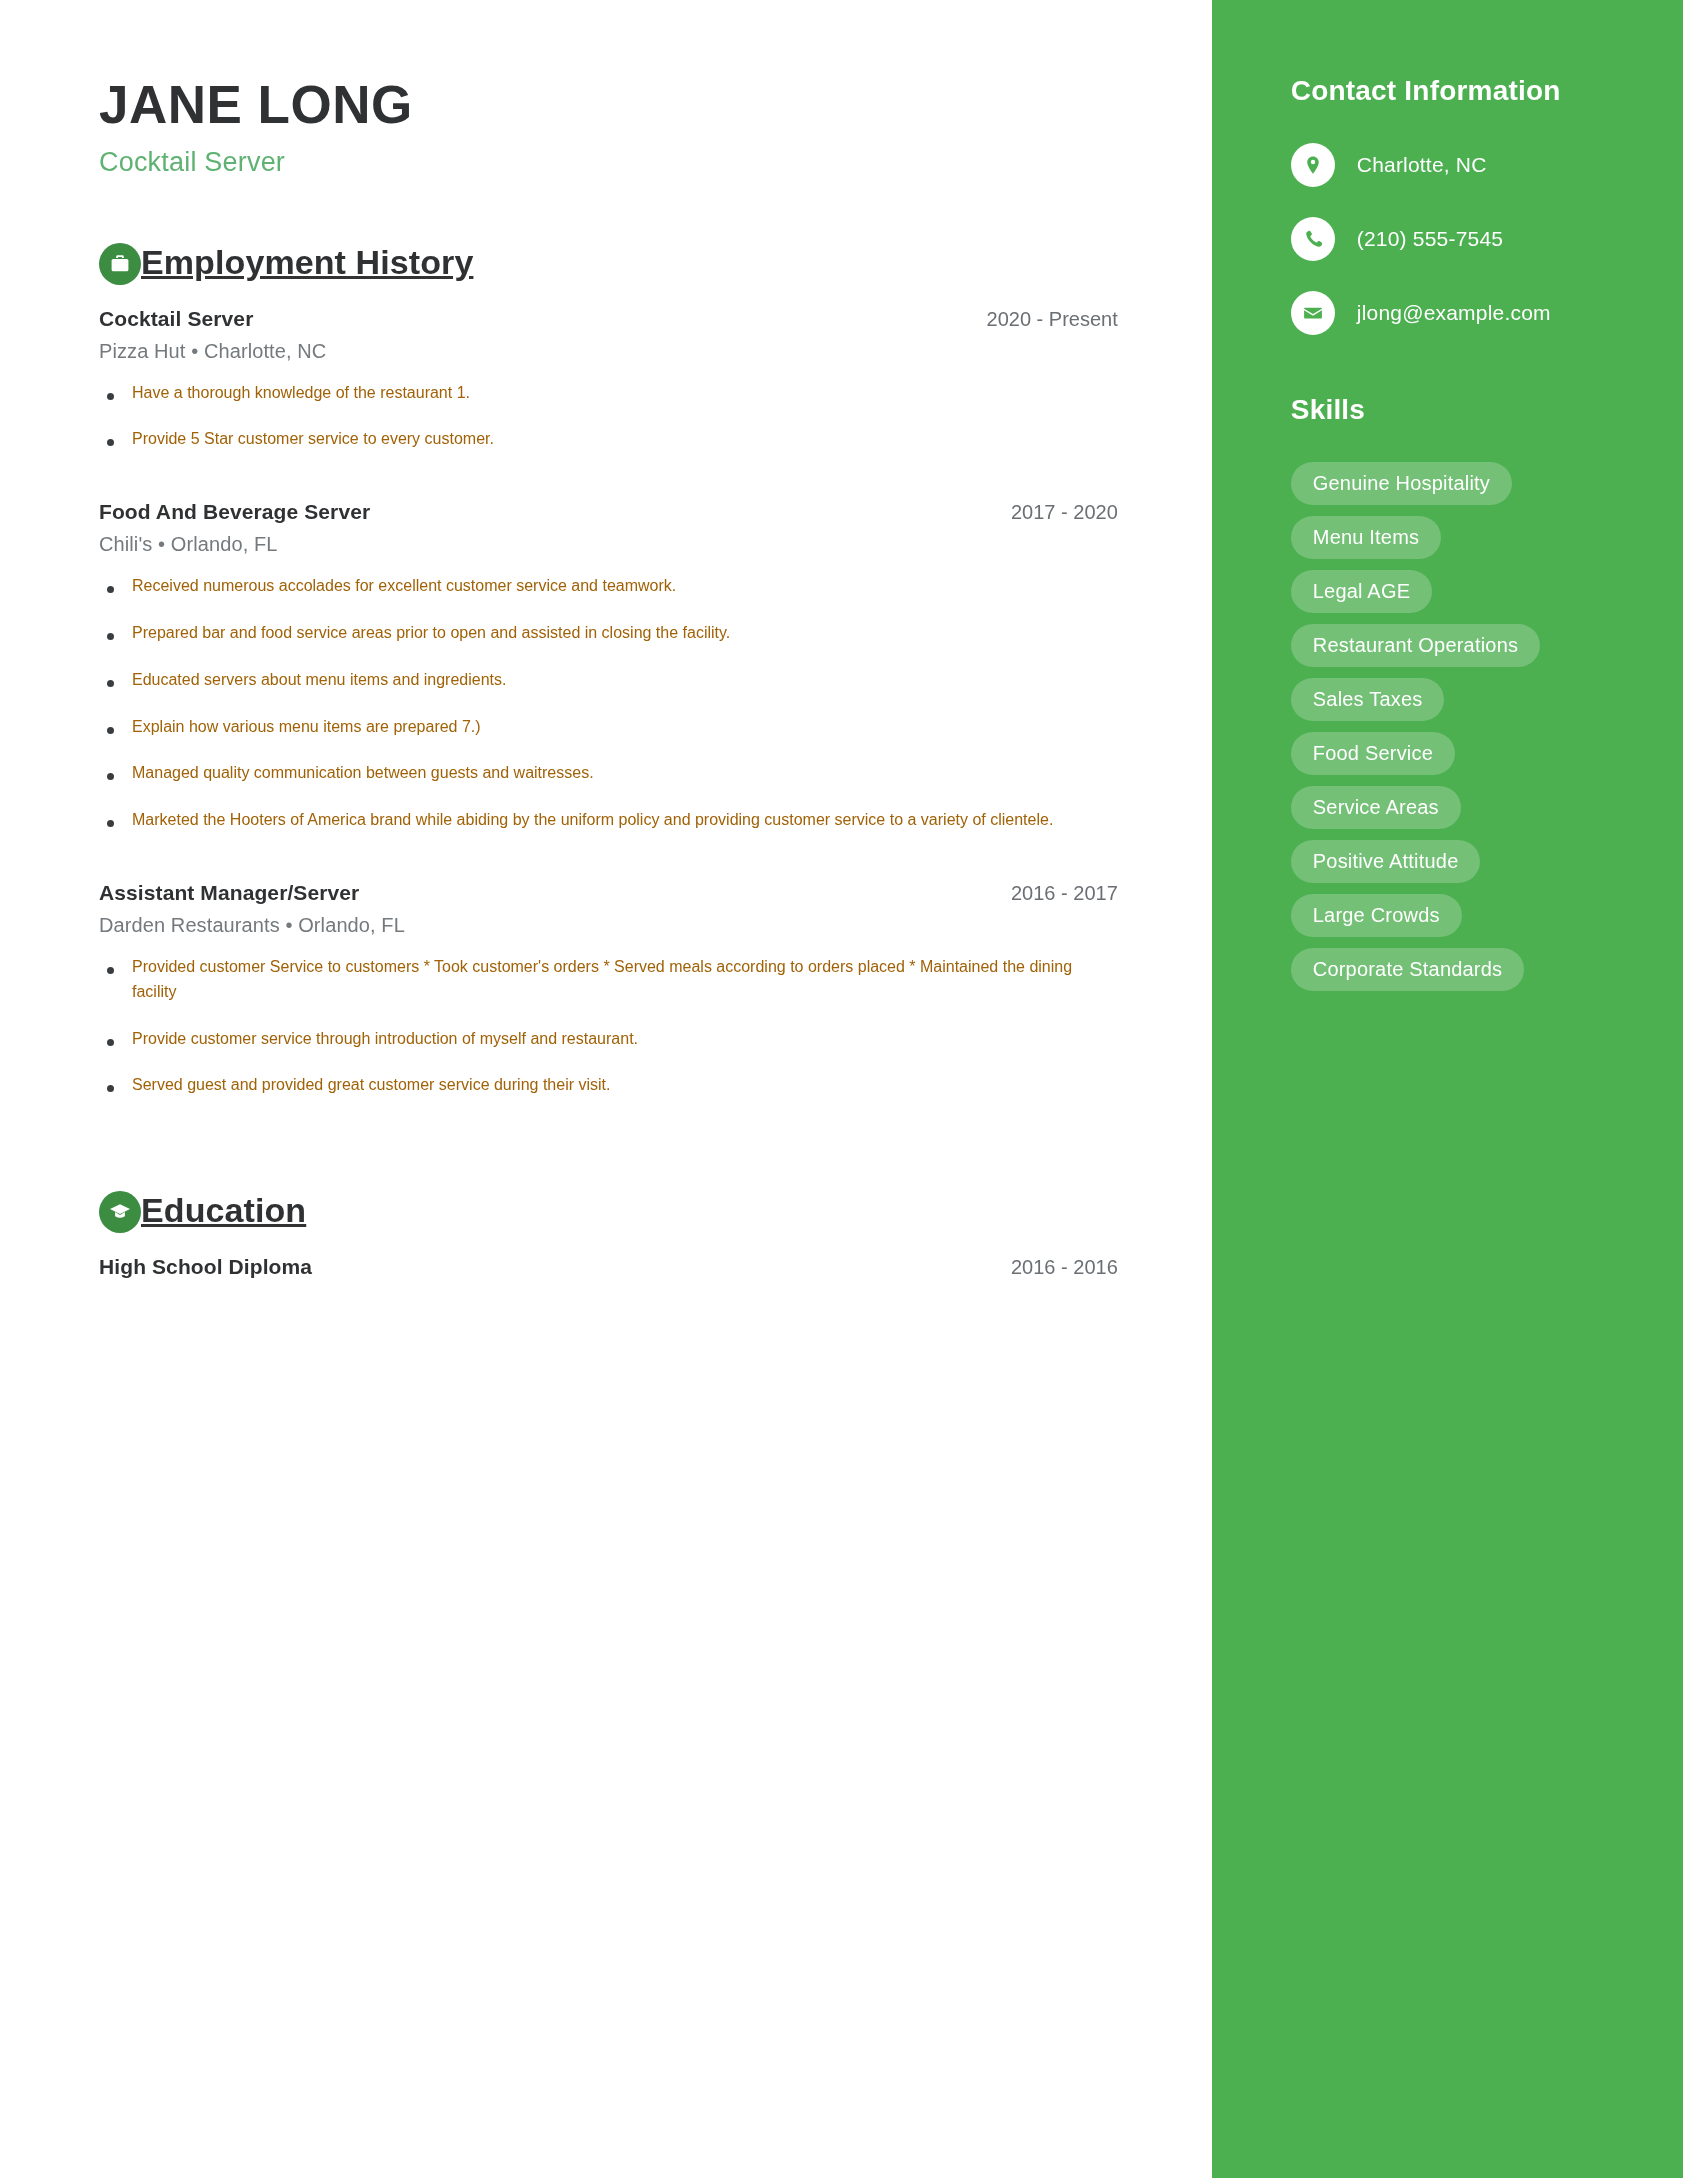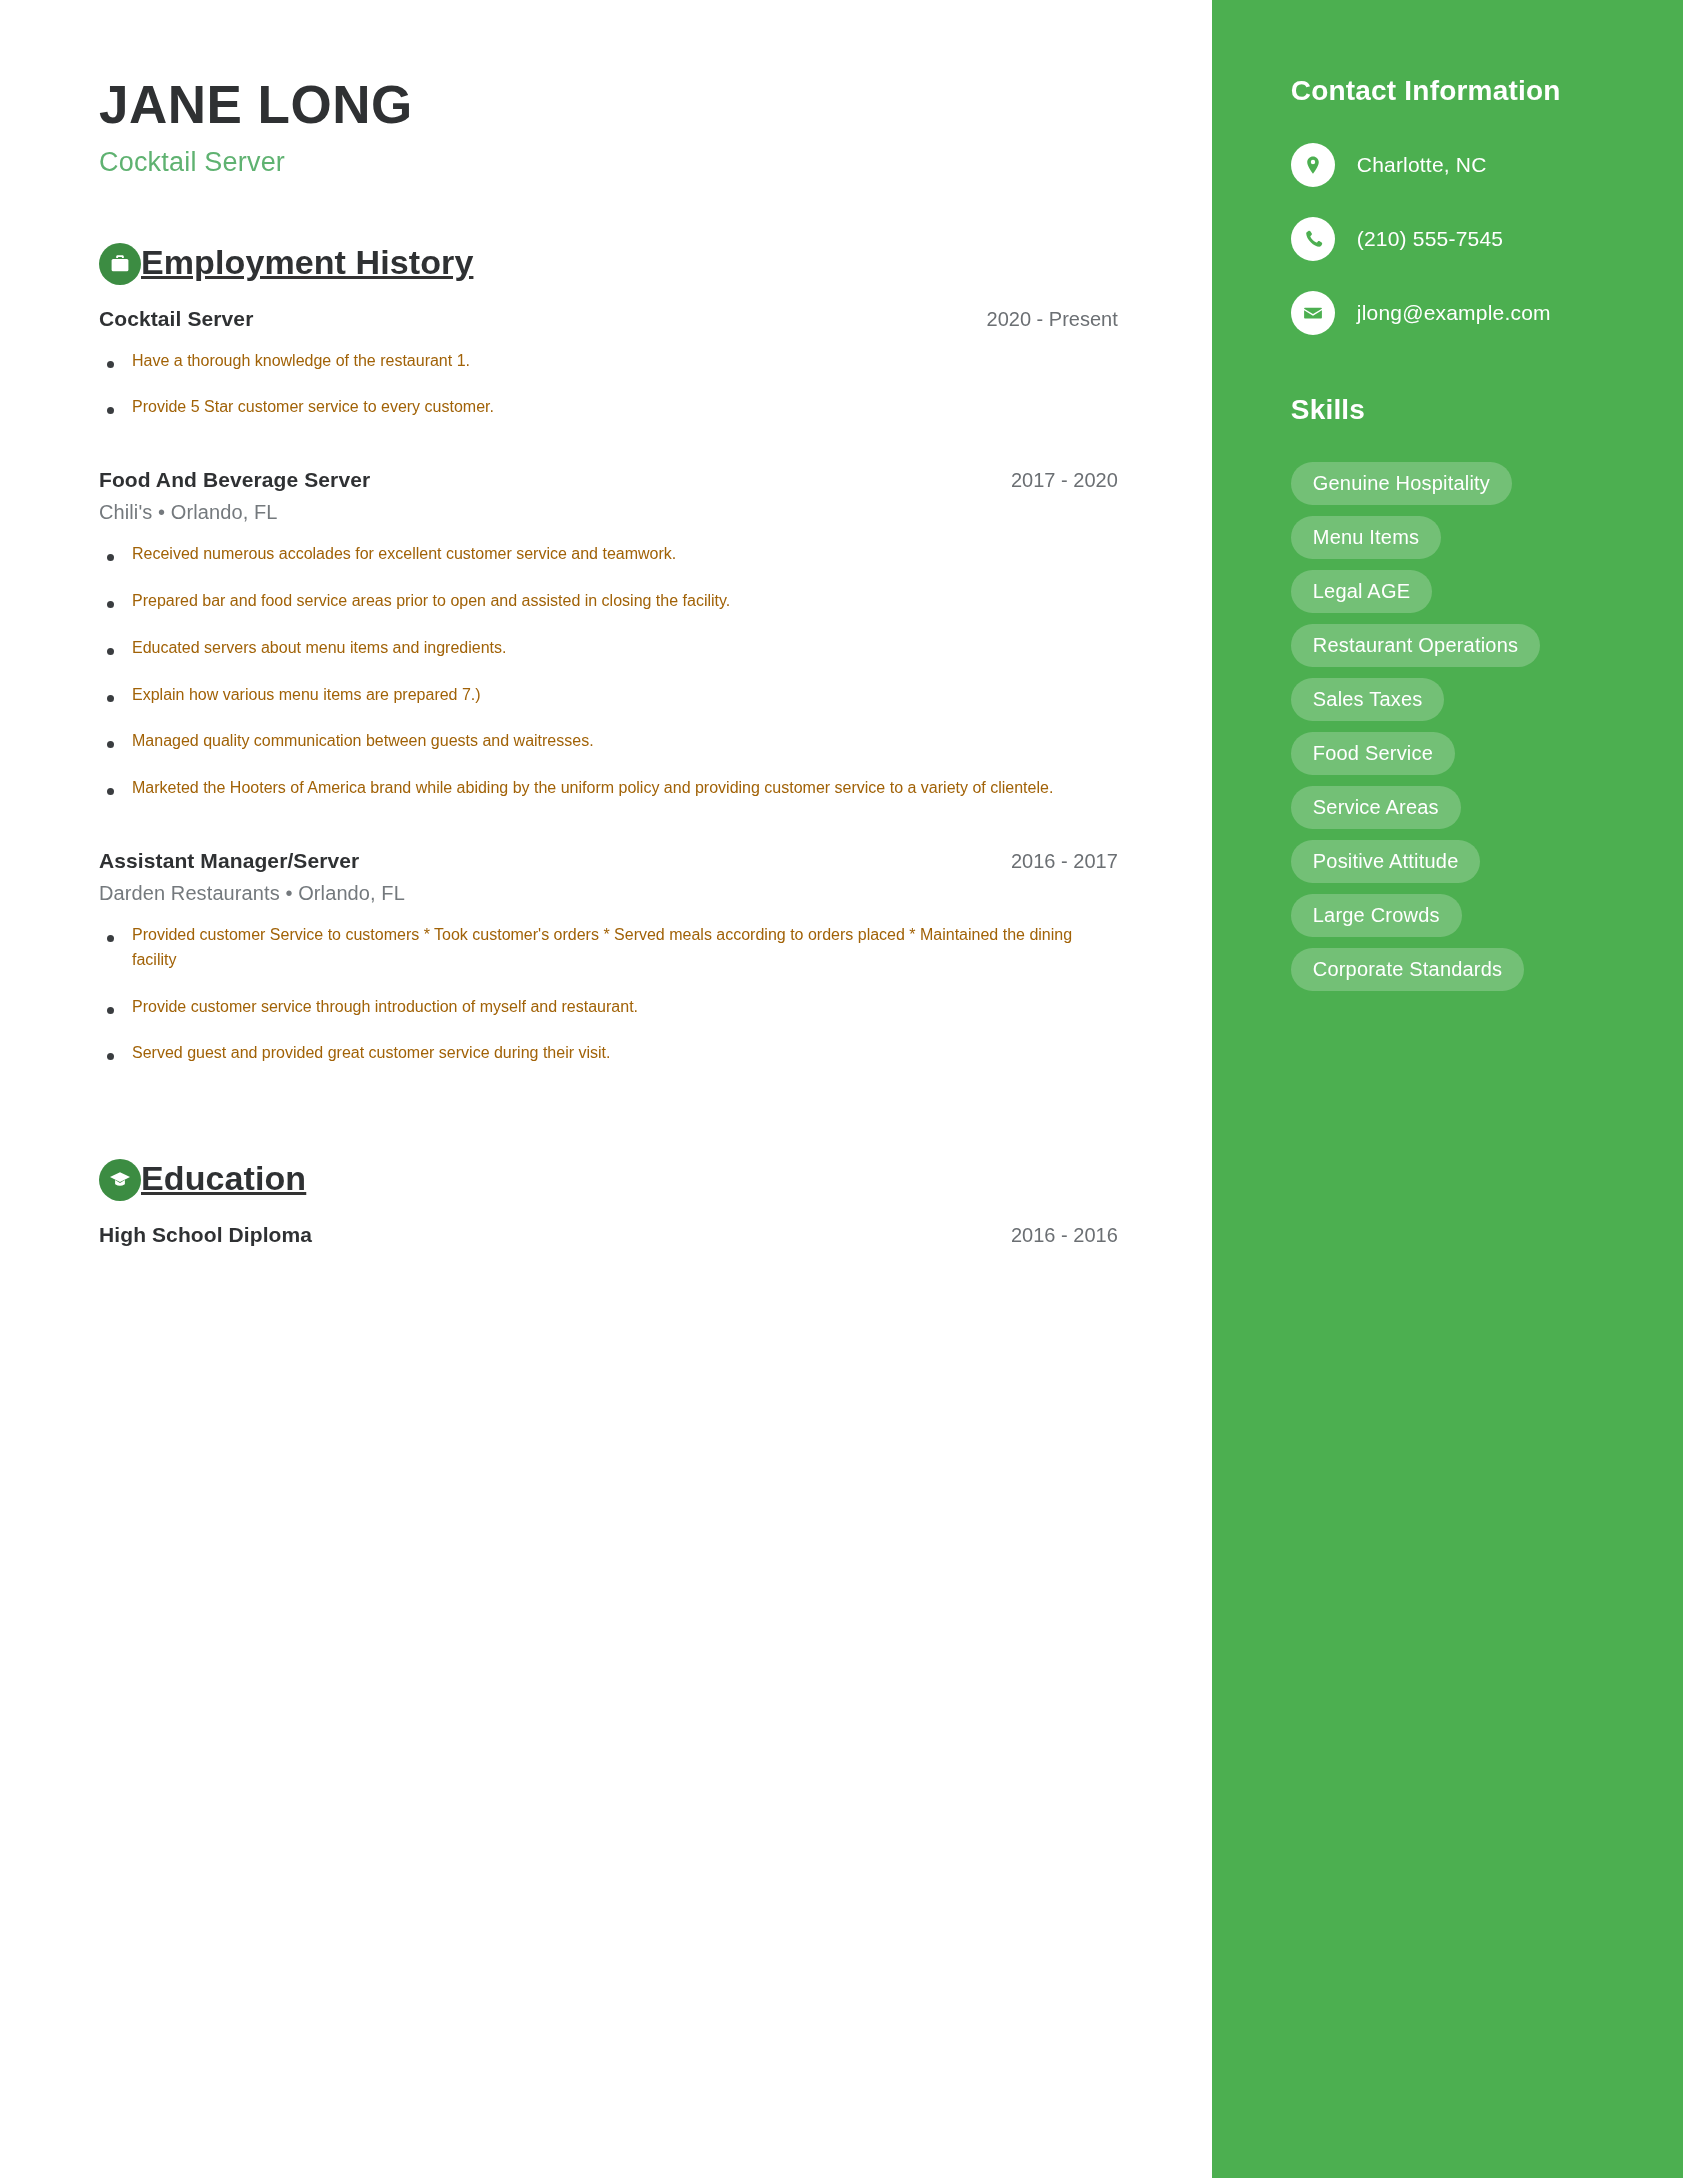--- a/index.html
+++ b/index.html
@@ -210,20 +210,21 @@
         </svg>
       </span>
       <div class="section-title">Employment History</div>
     </div>
 
     <div class="entry">
       <div class="entry-head">
         <div class="entry-role">Cocktail Server</div>
         <div class="entry-dates">2020 - Present</div>
       </div>
+      <div class="entry-meta">Pizza Hut  •  Charlotte, NC</div>
       <ul class="bullets">
         <li>Have a thorough knowledge of the restaurant 1.</li>
         <li>Provide 5 Star customer service to every customer.</li>
       </ul>
     </div>
 
     <div class="entry-spacer"></div>
 
     <div class="entry">
       <div class="entry-head">

